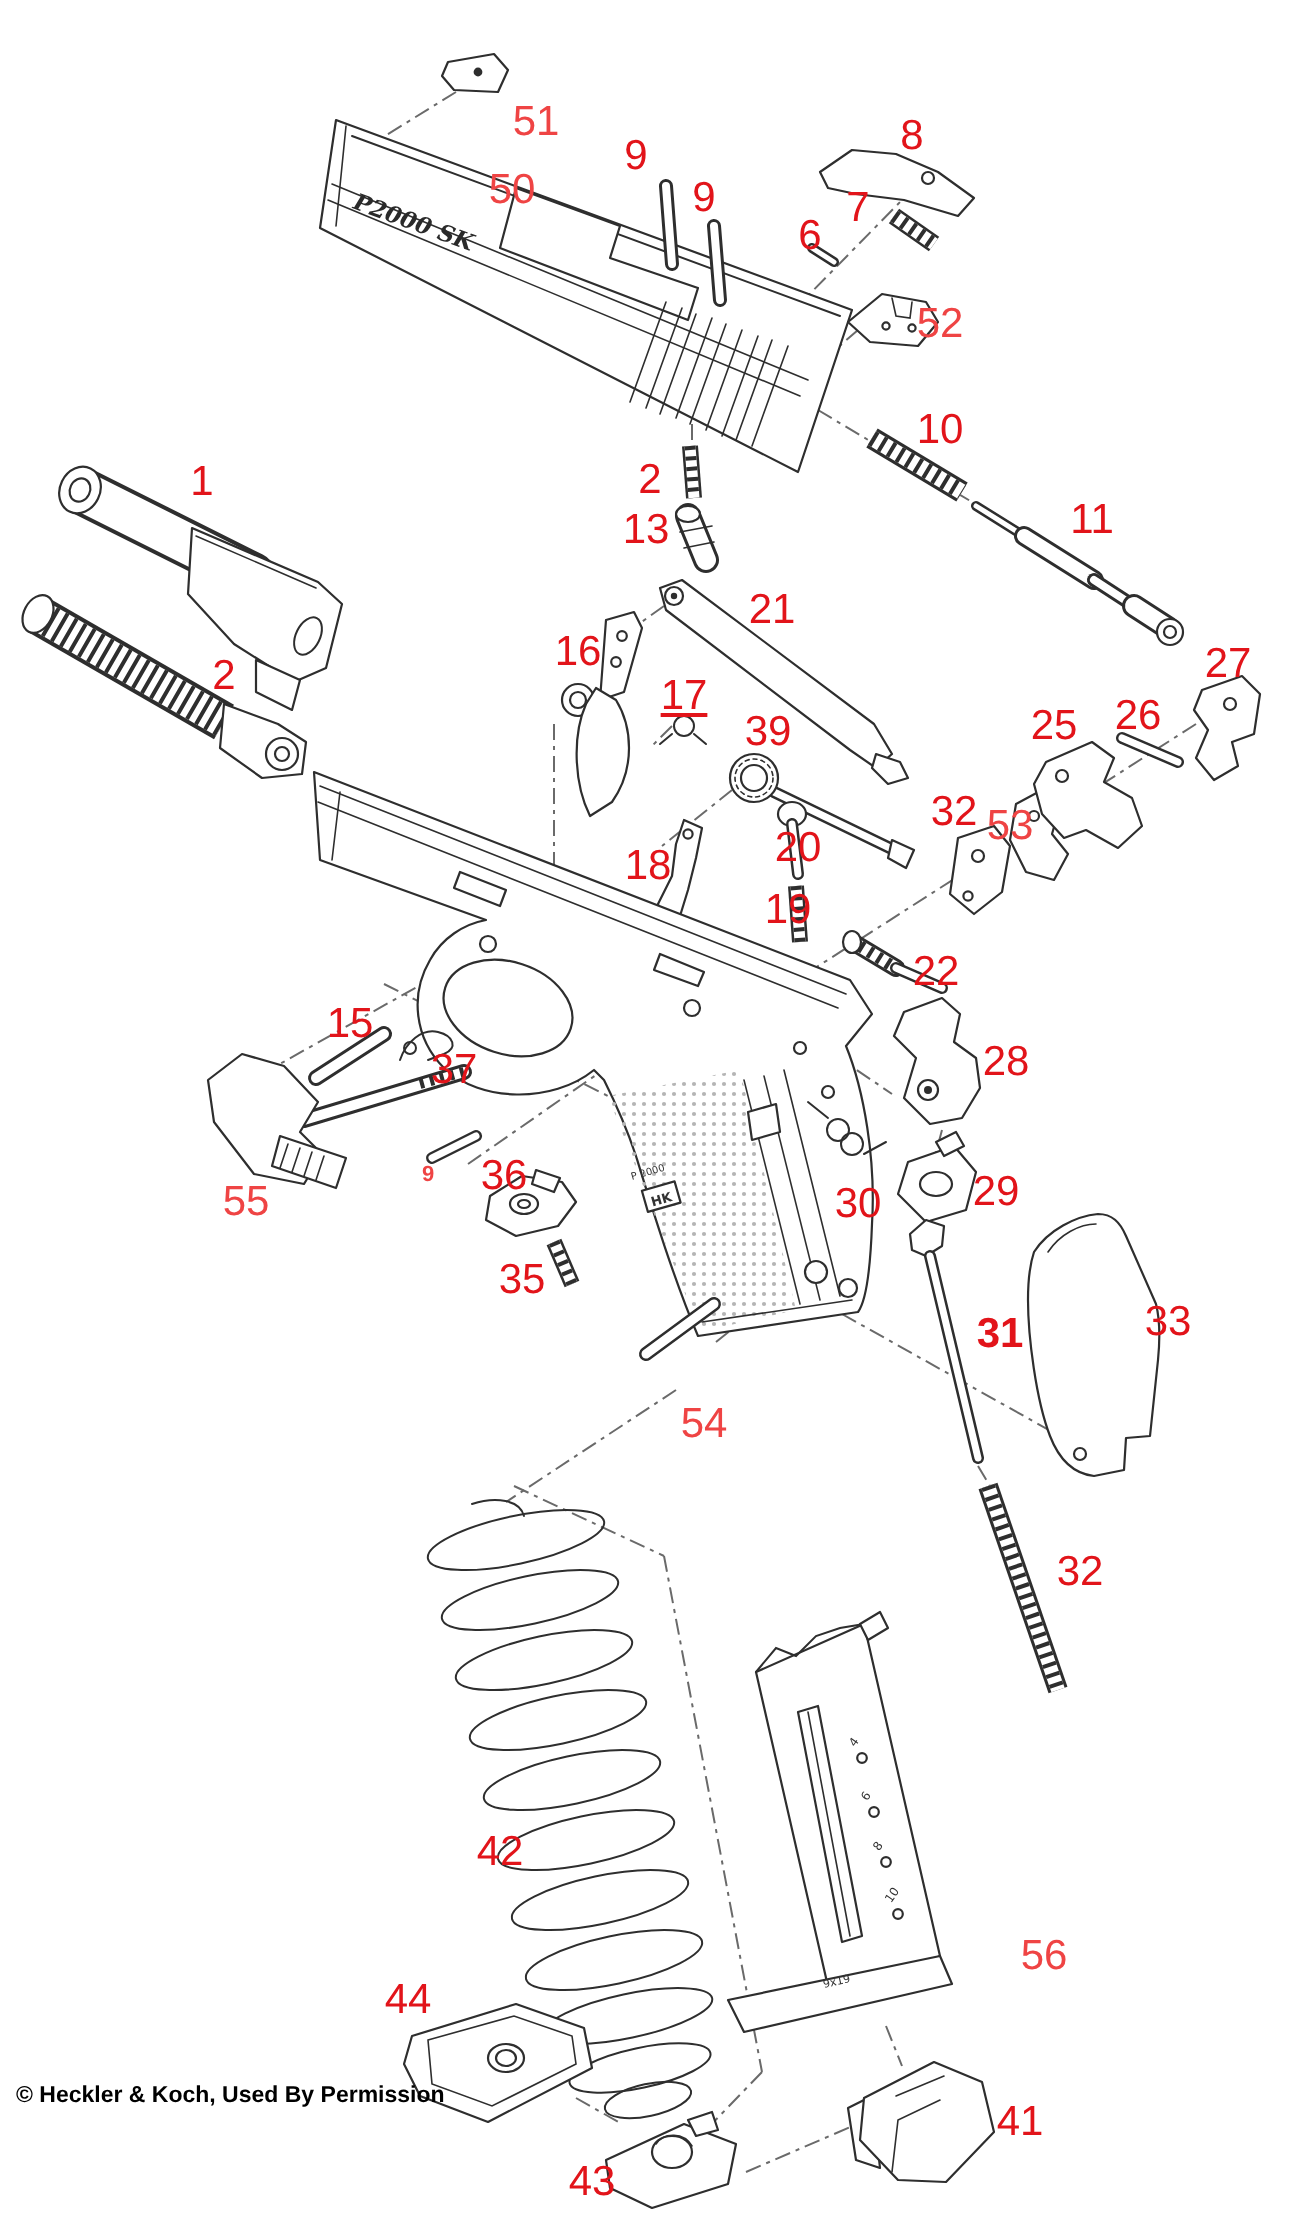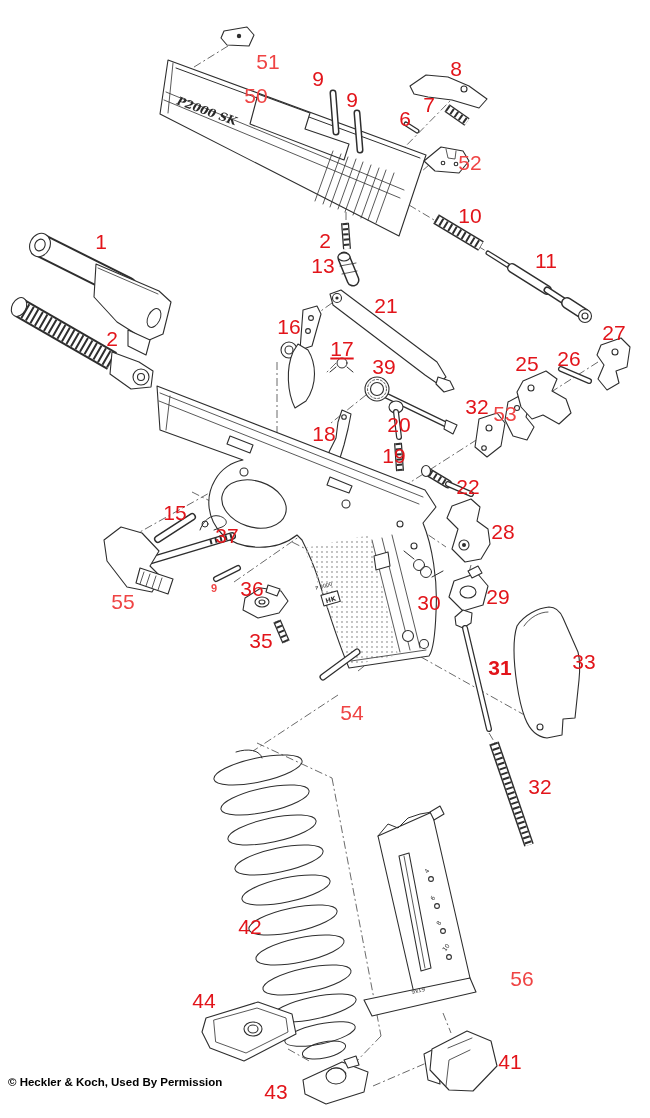--- a/index.html
+++ b/index.html
@@ -5,21 +5,21 @@
   html,body{margin:0;padding:0;background:#fff;}
   #stage{position:relative;width:650px;height:1118px;background:#fff;overflow:hidden;
          font-family:"Liberation Sans",sans-serif;}
   #stage svg{position:absolute;left:0;top:0;}
   #labels{position:absolute;left:0;top:0;width:650px;height:1118px;pointer-events:none;}
   .lbl{position:absolute;transform:translate(-50%,-50%);font:21px "Liberation Sans",sans-serif;
        line-height:1;white-space:nowrap;}
   .lbl.red{color:var(--red,#e2141a);}
   .lbl.black{color:#ef4444;margin-top:24px;}
   .lbl.small{font-size:11px;font-weight:bold;}
-  #copyright{position:absolute;left:8px;top:1076px;font:600 11.5px "Liberation Sans",sans-serif;color:#000;}
+  #copyright{position:absolute;left:8px;top:1042px;font:600 11.5px "Liberation Sans",sans-serif;color:#000;}
   
   .o{fill:#fff;stroke:#2e2e2e;stroke-width:1.1;stroke-linejoin:round;}
   .l{fill:none;stroke:#2e2e2e;stroke-width:1;stroke-linecap:round;}
   .lt{stroke-width:.8;}
   .rD{stroke:#2e2e2e;stroke-linecap:round;}
   .rW{stroke:#fff;stroke-linecap:round;}
   .sD{stroke:#2e2e2e;}
   .sW{stroke:#fff;}
   .sS{stroke:#2e2e2e;stroke-dasharray:2 3.2;}
   .dd{fill:none;stroke:#6a6a6a;stroke-width:1;stroke-dasharray:8 3 2 3;}
@@ -456,18 +456,18 @@
       <span class="lbl red" style="left: 503px; top: 531px; text-align: center;">28</span>
       <span class="lbl red" style="left: 429px; top: 602px;">30</span>
       <span class="lbl red" style="left: 498px; top: 596px;">29</span>
       <span class="lbl black" style="left: 352px; top: 688px;">54</span>
       <span class="lbl red" style="left: 500px; top: 667px; font-weight: bold;">31</span>
       <span class="lbl red" style="left: 584px; top: 661px;">33</span>
       <span class="lbl red" style="left: 540px; top: 786px;">32</span>
       <span class="lbl red" style="left: 250px; top: 926px;">42</span>
       <span class="lbl black" style="left: 522px; top: 954px;">56</span>
       <span class="lbl red" style="left: 204px; top: 1000px;">44</span>
-      <span class="lbl red" style="left: 276px; top: 1091px;">43</span>
+      <span class="lbl red" style="left: 296px; top: 1091px;">43</span>
       <span class="lbl red" style="left: 510px; top: 1061px;">41</span>
     </div>
 
 <div id="copyright">© Heckler &amp; Koch, Used By Permission</div>
 </div>
 
 </body></html>

